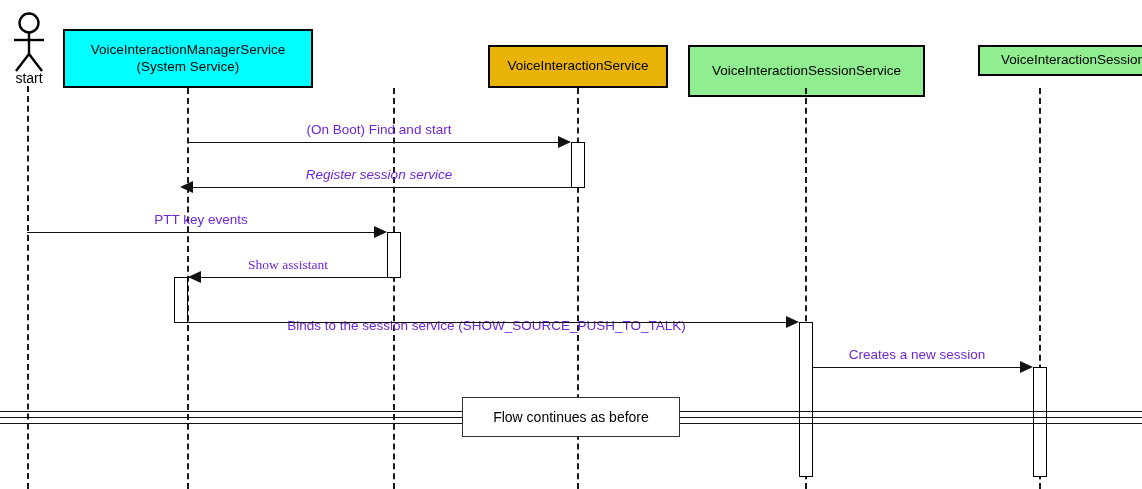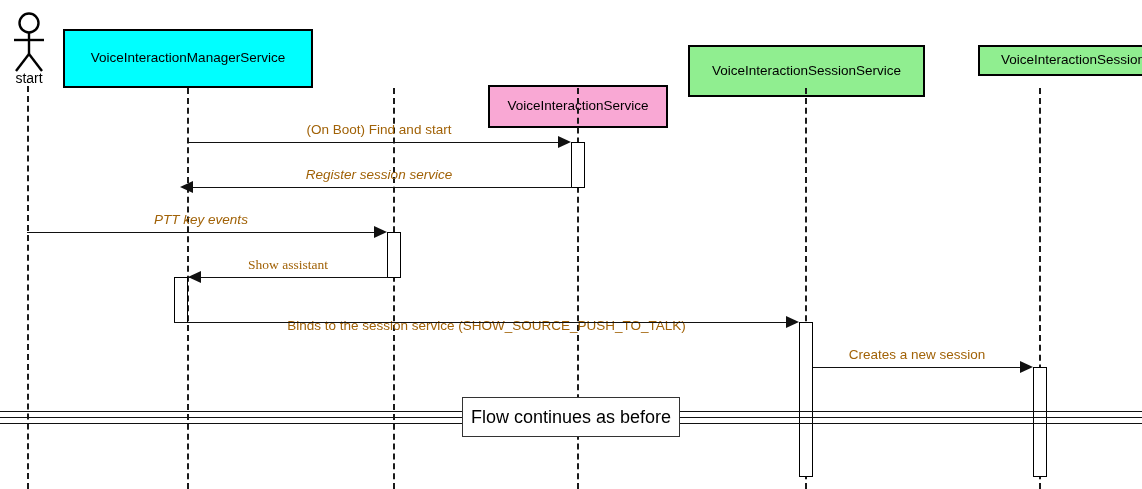--- a/index.html
+++ b/index.html
@@ -68,40 +68,40 @@
     border-left:13px solid #111111;
   }
   .arrowhead.left{
     border-top:6px solid transparent;
     border-bottom:6px solid transparent;
     border-right:13px solid #111111;
   }
   .msg-text{
     position:absolute;
     font-size:13.5px;
-    color:#a16207;
+    color:#6d28d9;
     white-space:nowrap;
     text-align:center;
   }
   
   .divider-line{
     position:absolute;
     height:0;
     border-top:1.6px solid #111111;
     left:0;
   }
   .divider-box{
     position:absolute;
     box-sizing:border-box;
     background:#ffffff;
     border:1.4px solid #333333;
     display:flex;
     align-items:center;
     justify-content:center;
-    font-size:18px;
+    font-size:14px;
     color:#000000;
     white-space:nowrap;
   }
 </style>
 </head>
 <body>
 
 <div id="canvas">
 
   <div class="actor" style="left:8px;top:12px;">
@@ -111,25 +111,26 @@
       <line x1="6" y1="28" x2="36" y2="28" stroke="#000" stroke-width="2.4"></line>
       <line x1="21" y1="42" x2="8" y2="59" stroke="#000" stroke-width="2.4"></line>
       <line x1="21" y1="42" x2="34" y2="59" stroke="#000" stroke-width="2.4"></line>
     </svg>
   </div>
   <div class="actor-label" style="left:0px;top:70px;width:58px;">start</div>
 
   <div class="plabel" style="left:63px;top:29px;width:250px;height:59px;background:#00FFFF;">
     <div>
       <div>VoiceInteractionManagerService</div>
+      <div>(System Service)</div>
     </div>
   </div>
 
 
-  <div class="plabel" style="left:488px;top:45px;width:180px;height:43px;background:#f9a8d4;margin-top:40px;">
+  <div class="plabel" style="left:488px;top:45px;width:180px;height:43px;background:#eab308;">
     <div>VoiceInteractionService</div>
   </div>
 
   <div class="plabel" style="left:688px;top:45px;width:237px;height:52px;background:#90EE90;">
     <div>VoiceInteractionSessionService</div>
   </div>
 
   <div class="plabel" style="left:945px;top:45px;width:190px;height:31px;background:#90EE90;margin-left:33px;">
     <div>VoiceInteractionSession</div>
   </div>
@@ -152,21 +153,21 @@
   <div class="activation" style="left:1033px;top:367px;width:14px;height:110px;"></div>
 
   <div class="msg-text" style="left:187px;top:122px;width:384px;">(On Boot) Find and start</div>
   <div class="msg-line" style="left:187px;top:142px;width:372px;"></div>
   <div class="arrowhead right" style="left:558px;top:136px;"></div>
 
   <div class="msg-text" style="left:187px;top:167px;width:384px;font-style:italic;">Register session service</div>
   <div class="msg-line" style="left:187px;top:187px;width:385px;"></div>
   <div class="arrowhead left" style="left:180px;top:181px;"></div>
 
-  <div class="msg-text" style="left:27px;top:212px;width:348px;font-style:italic;">PTT key events</div>
+  <div class="msg-text" style="left:27px;top:212px;width:348px;">PTT key events</div>
   <div class="msg-line" style="left:27px;top:232px;width:348px;"></div>
   <div class="arrowhead right" style="left:374px;top:226px;"></div>
 
   <div class="msg-text" style="left:188px;top:257px;width:200px;font-family:Liberation Serif, serif;">Show assistant</div>
   <div class="msg-line" style="left:188px;top:277px;width:200px;"></div>
   <div class="arrowhead left" style="left:188px;top:271px;"></div>
 
   <div class="msg-text" style="left:174px;top:302px;width:625px;margin-top:16px;">Binds to the session service (SHOW_SOURCE_PUSH_TO_TALK)</div>
   <div class="msg-line" style="left:174px;top:322px;width:613px;"></div>
   <div class="arrowhead right" style="left:786px;top:316px;"></div>

